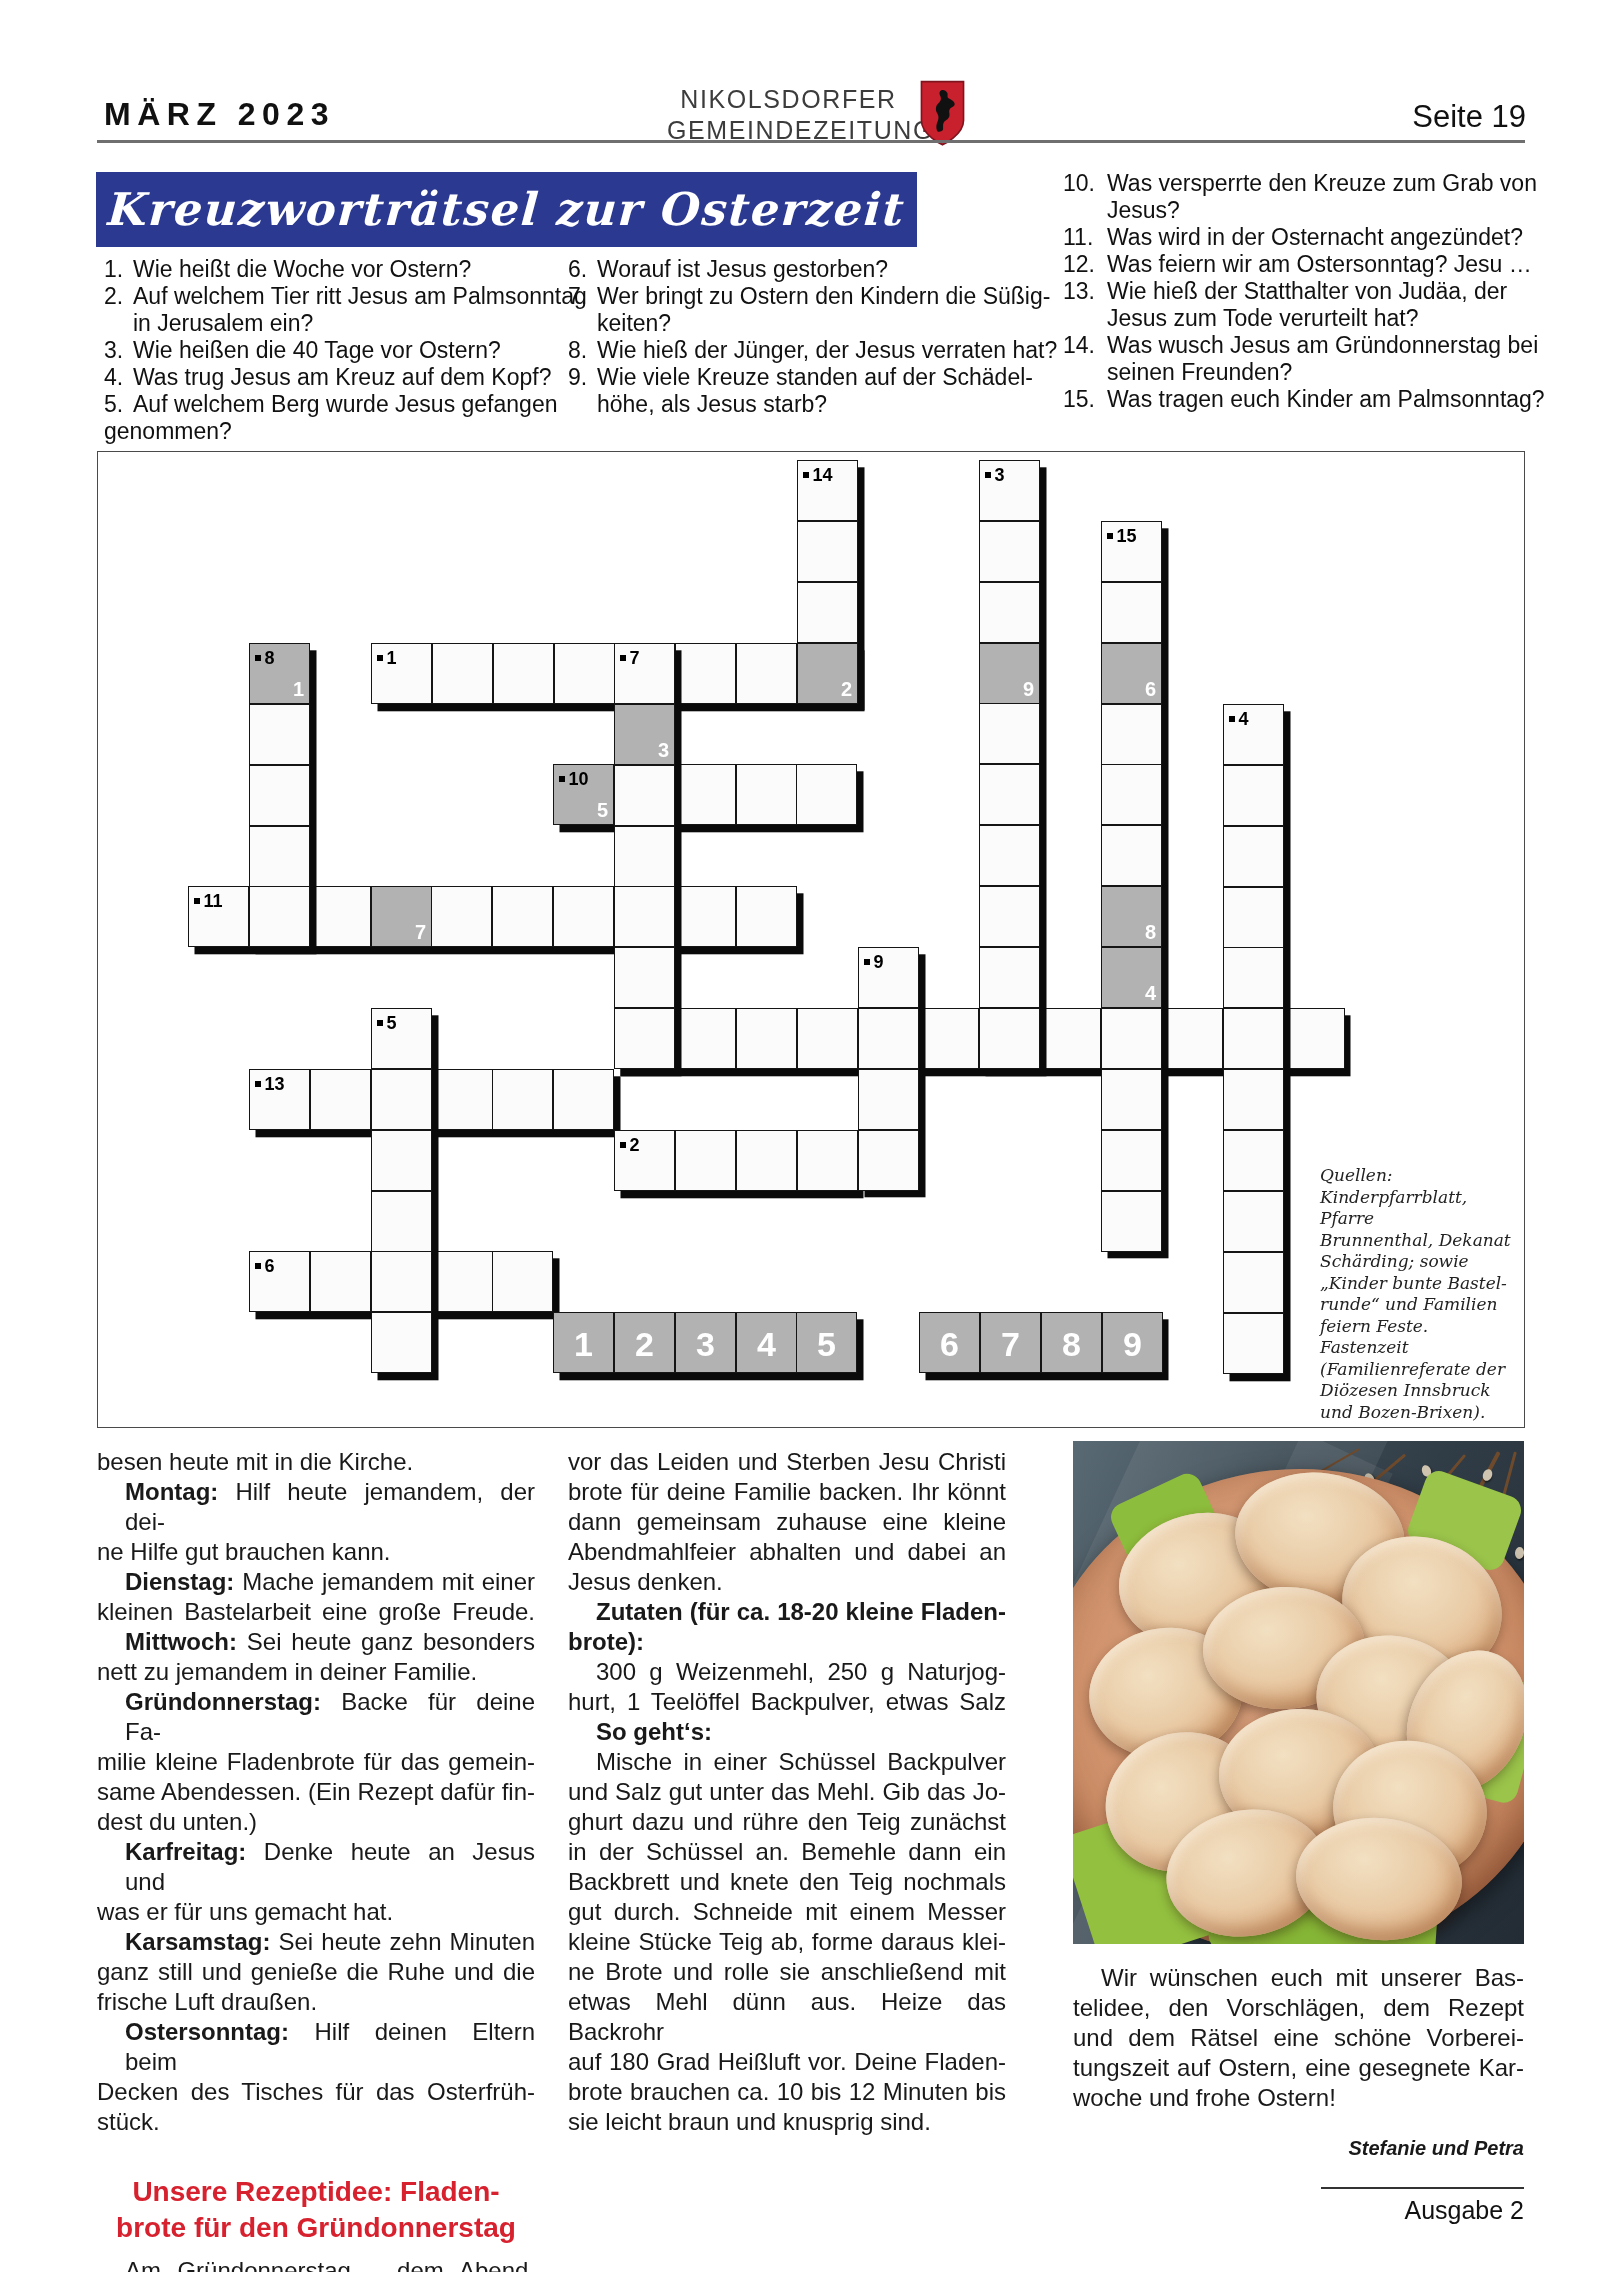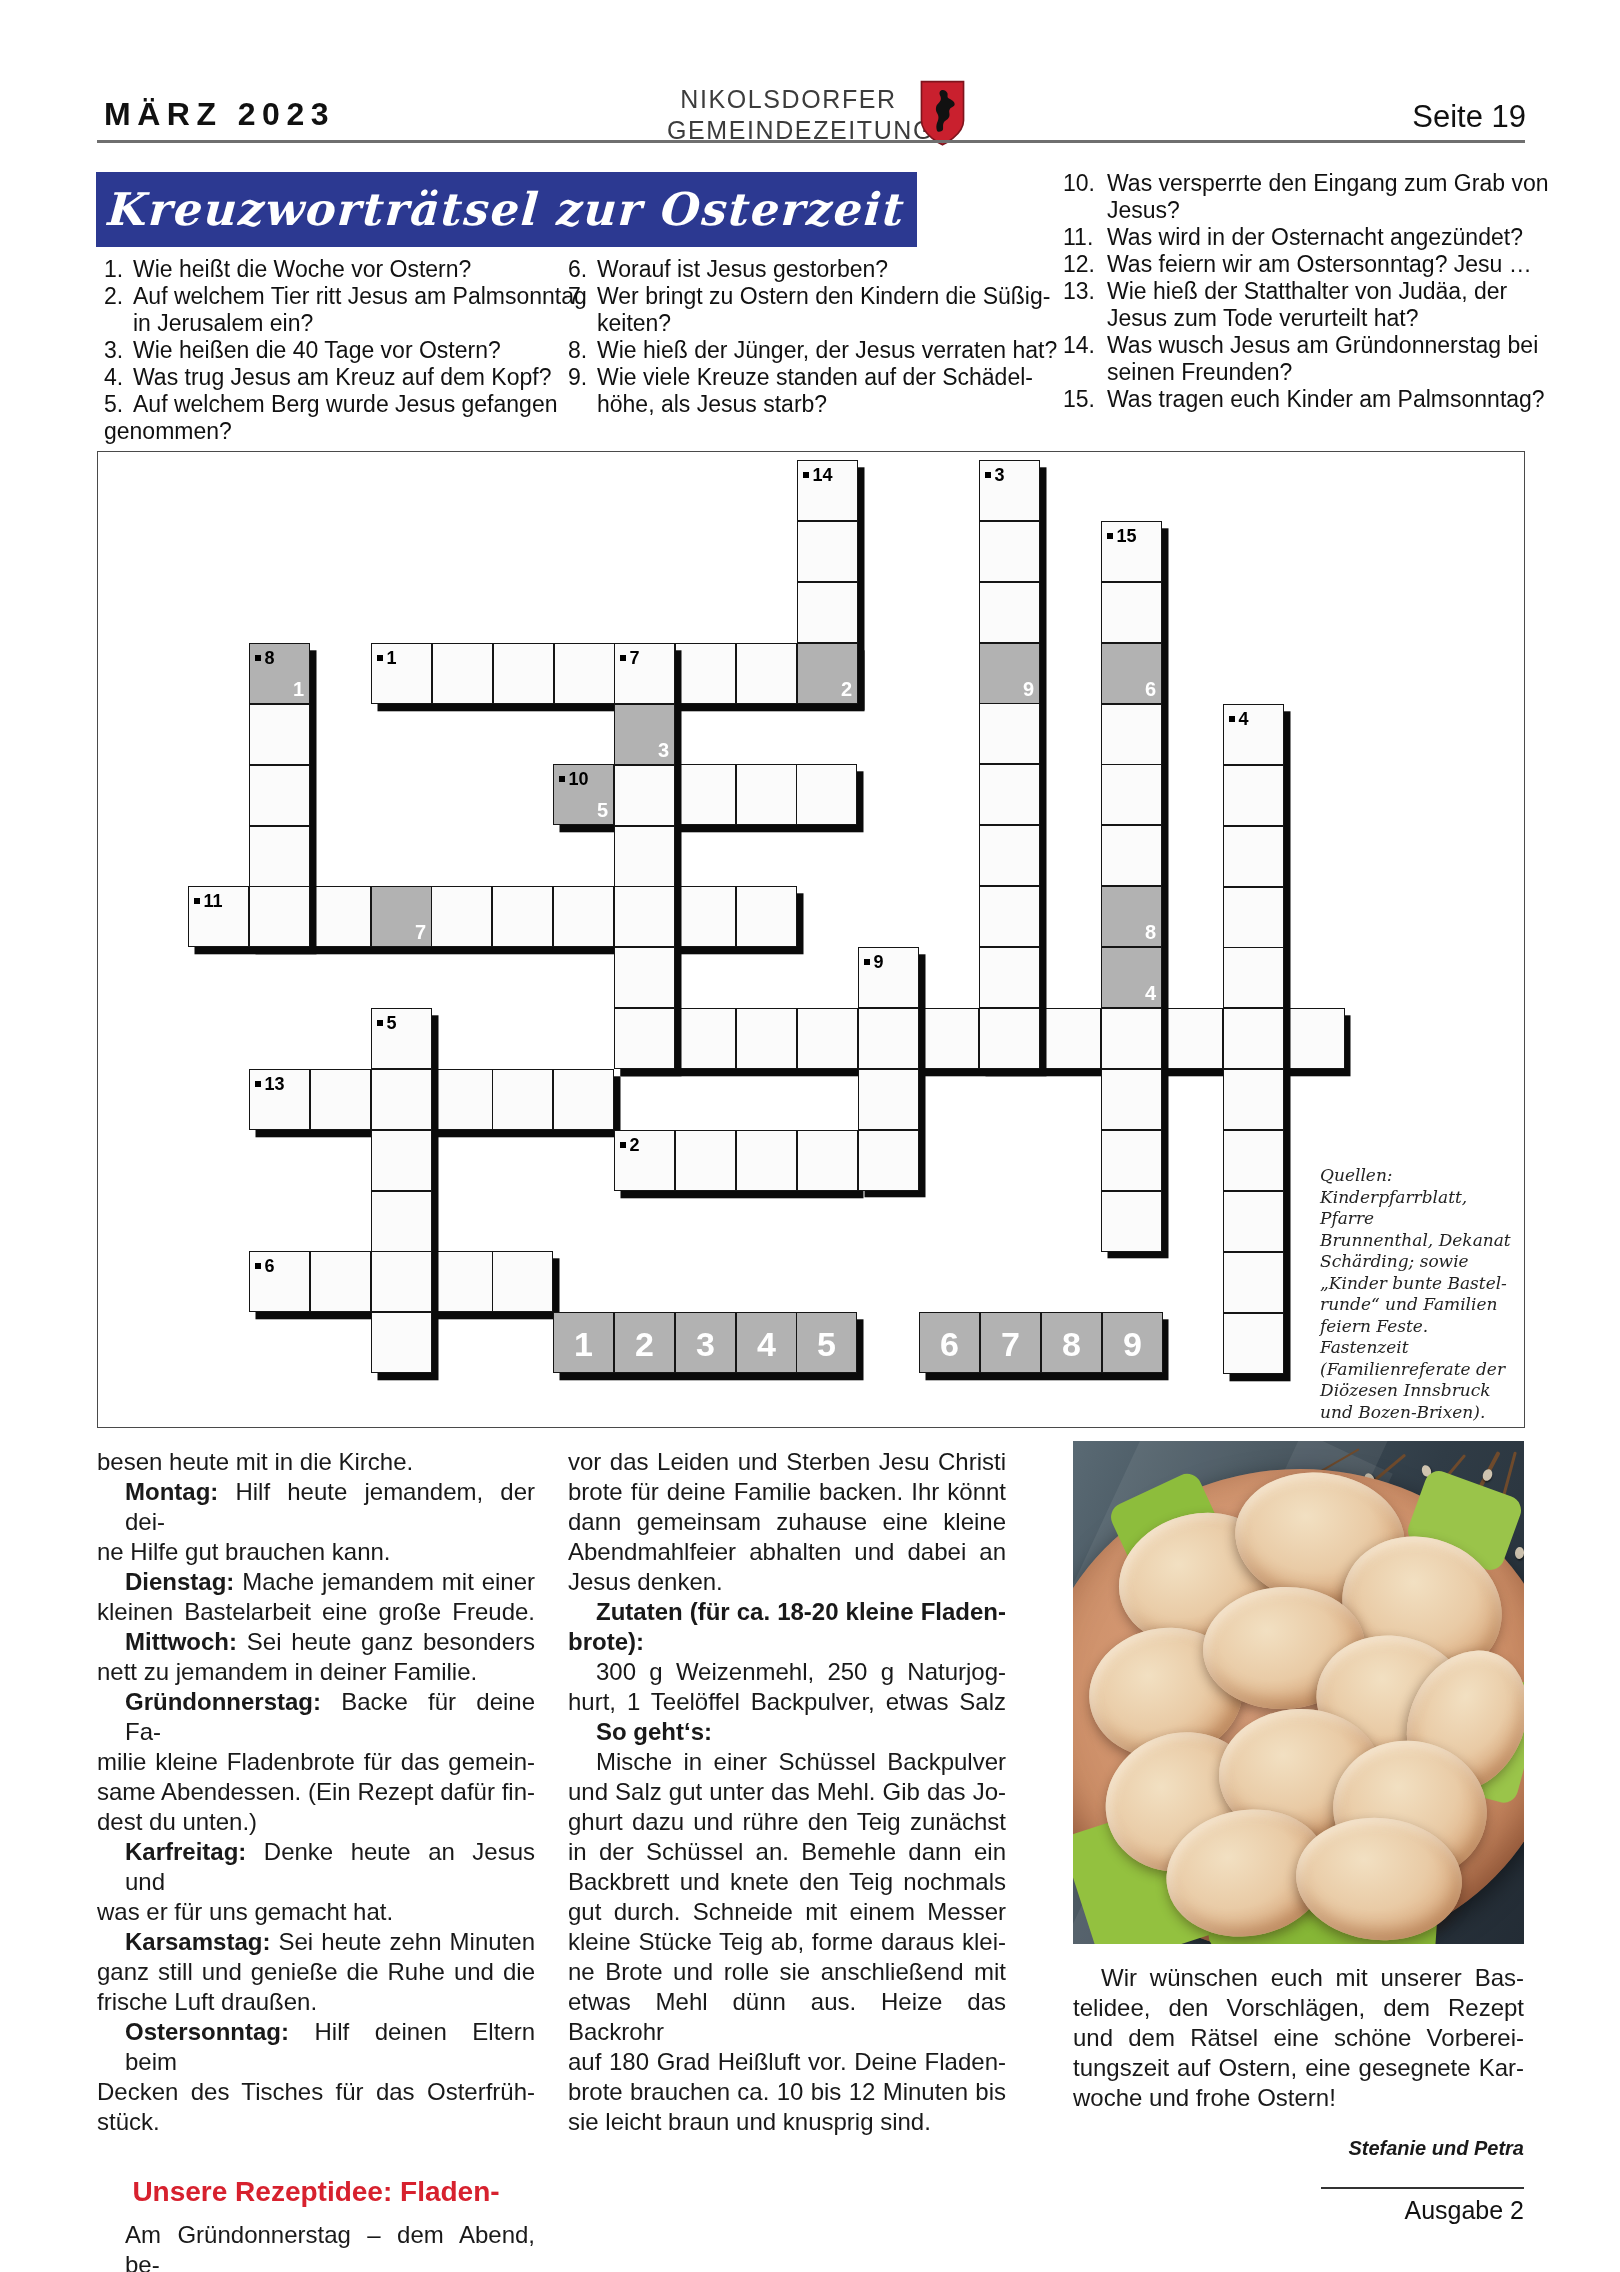--- a/index.html
+++ b/index.html
@@ -133,21 +133,21 @@
       </div>
       <div class="clue" style="padding-left: 29px;">
         <div class="cnum">9.</div>
         <div class="cline">Wie viele Kreuze standen auf der Schädel-</div>
         <div class="cline">höhe, als Jesus starb?</div>
       </div>
     </div>
   <div id="clues3" class="cluecol">
       <div class="clue" style="padding-left: 44px;">
         <div class="cnum">10.</div>
-        <div class="cline">Was versperrte den Eingang zum Grab von</div>
+        <div class="cline">Was versperrte den Kreuze zum Grab von</div>
         <div class="cline">Jesus?</div>
       </div>
       <div class="clue" style="padding-left: 44px;">
         <div class="cnum">11.</div>
         <div class="cline">Was wird in der Osternacht angezündet?</div>
       </div>
       <div class="clue" style="padding-left: 44px;">
         <div class="cnum">12.</div>
         <div class="cline">Was feiern wir am Ostersonntag? Jesu …</div>
       </div>
@@ -418,20 +418,21 @@
         <div class="tl j ind"><span class="b">Karfreitag:</span><span> Denke heute an Jesus und</span></div>
         <div class="tl"><span>was er für uns gemacht hat.</span></div>
         <div class="tl j ind"><span class="b">Karsamstag:</span><span> Sei heute zehn Minuten</span></div>
         <div class="tl j"><span>ganz still und genieße die Ruhe und die</span></div>
         <div class="tl"><span>frische Luft draußen.</span></div>
         <div class="tl j ind"><span class="b">Ostersonntag:</span><span> Hilf deinen Eltern beim</span></div>
         <div class="tl j"><span>Decken des Tisches für das Osterfrüh-</span></div>
         <div class="tl"><span>stück.</span></div>
       </div>
     <div class="rhead">Unsere Rezeptidee: Fladen-</div>
+    <div class="rhead" style="margin-top:0;">brote für den Gründonnerstag</div>
     <div id="bc1after" class="after">
         <div class="tl j ind"><span>Am Gründonnerstag – dem Abend, be-</span></div>
       </div>
   </div>
   <div id="bc2" class="bodycol">
       <div class="tl j"><span>vor das Leiden und Sterben Jesu Christi</span></div>
       <div class="tl j"><span>brote für deine Familie backen. Ihr könnt</span></div>
       <div class="tl j"><span>dann gemeinsam zuhause eine kleine</span></div>
       <div class="tl j"><span>Abendmahlfeier abhalten und dabei an</span></div>
       <div class="tl"><span>Jesus denken.</span></div>

